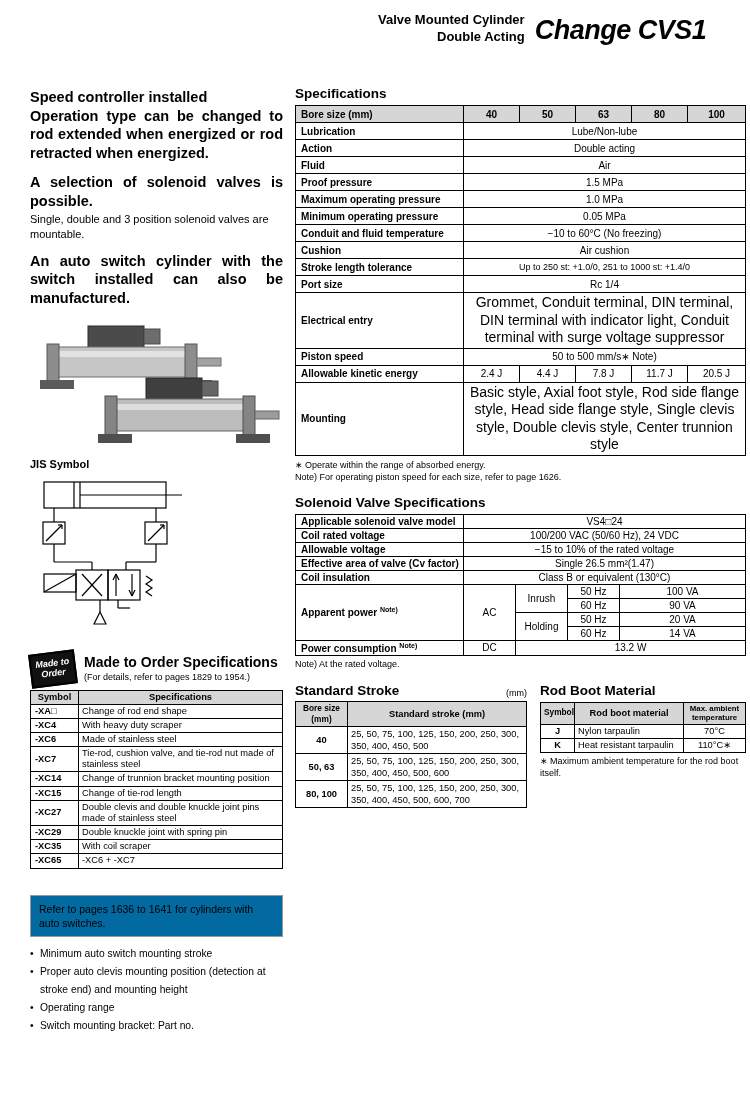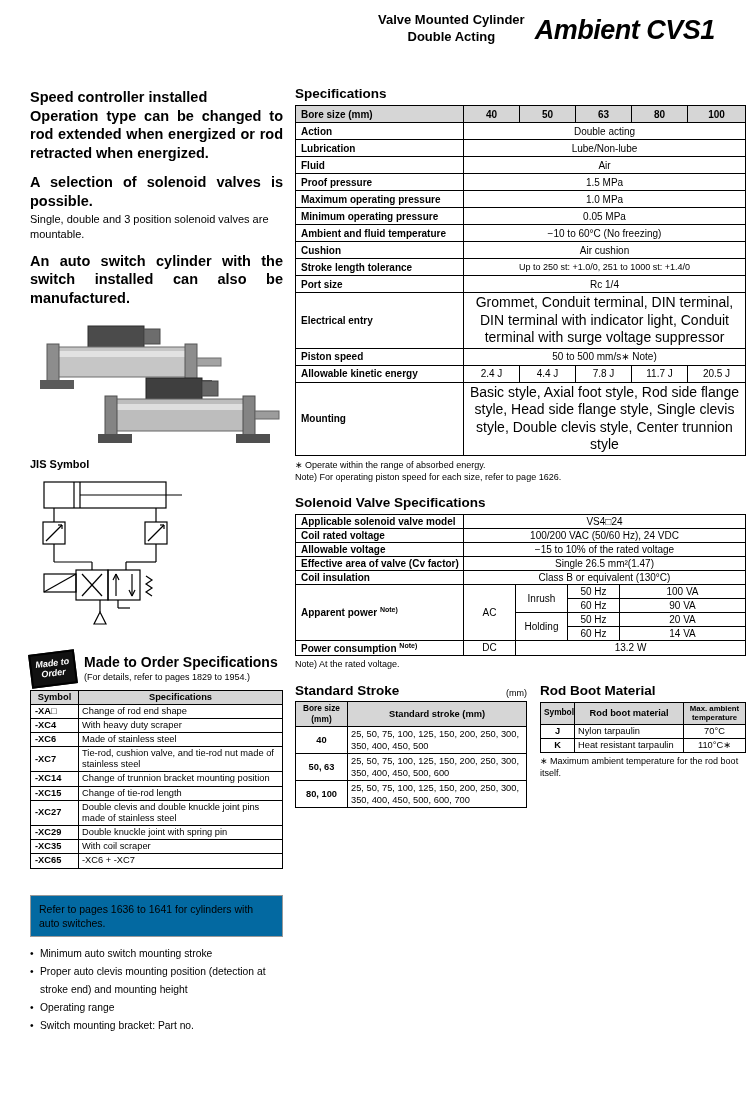--- a/index.html
+++ b/index.html
@@ -2,21 +2,21 @@
 <html><head>
 <meta charset="utf-8">
 <style>
   * { margin:0; padding:0; box-sizing:border-box; }
   html,body { background:#fff; }
   body { font-family:"Liberation Sans", sans-serif; color:#000; }
   .page { position:relative; width:750px; height:1095px; background:#fff; overflow:hidden; }
 
   
   .doc-header { position:absolute; top:12px; left:378px; width:366px; display:flex; align-items:flex-end; gap:10px; }
-  .doc-header .titles { text-align:center; font-weight:bold; font-size:13px; line-height:1.3; white-space:nowrap; }
+  .doc-header .titles { text-align:right; font-weight:bold; font-size:13px; line-height:1.3; white-space:nowrap; }
   .doc-header .series { font-size:27px; font-weight:bold; font-style:italic; letter-spacing:-0.5px; white-space:nowrap; }
 
   
   .left-col  { position:absolute; left:30px;  top:88px; width:253px; }
   .right-col { position:absolute; left:295px; top:86px;  width:451px; }
 
   
   .lead   { font-size:14.5px; font-weight:bold; text-align:justify; line-height:1.28; }
   .lead.mt { margin-top:11px; }
   .lead-sub { font-size:11px; line-height:1.3; margin-top:2px; text-align:left; }
@@ -74,21 +74,21 @@
 </head>
 <body>
 
 <div class="page">
 
   <div class="doc-header">
     <div class="titles">
       <div>Valve Mounted Cylinder</div>
       <div>Double Acting</div>
     </div>
-    <div class="series">Ambient CVS1</div>
+    <div class="series">Change CVS1</div>
   </div>
 
   <div class="left-col">
 
     <div class="lead">Speed controller installed</div>
     <div class="lead">Operation type can be changed to rod extended when energized or rod retracted when energized.</div>
 
     <div class="lead mt">A selection of solenoid valves is possible.</div>
     <div class="lead-sub">Single, double and 3 position solenoid valves are mountable.</div>
 
@@ -262,45 +262,45 @@
       <tbody>
           <tr class="gray">
         <td class="lbl">Bore size (mm)</td>
         <td class="center" style="font-weight:bold">40</td>
         <td class="center" style="font-weight:bold">50</td>
         <td class="center" style="font-weight:bold">63</td>
         <td class="center" style="font-weight:bold">80</td>
         <td class="center" style="font-weight:bold">100</td>
       </tr>
       <tr>
+            <td class="lbl">Lubrication</td>
+            <td colspan="5" class="val">Lube/Non-lube</td>
+          </tr>
+      <tr>
             <td class="lbl">Action</td>
             <td colspan="5" class="val">Double acting</td>
           </tr>
       <tr>
-            <td class="lbl">Lubrication</td>
-            <td colspan="5" class="val">Lube/Non-lube</td>
-          </tr>
-      <tr>
             <td class="lbl">Fluid</td>
             <td colspan="5" class="val">Air</td>
           </tr>
       <tr>
             <td class="lbl">Proof pressure</td>
             <td colspan="5" class="val">1.5 MPa</td>
           </tr>
       <tr>
             <td class="lbl">Maximum operating pressure</td>
             <td colspan="5" class="val">1.0 MPa</td>
           </tr>
       <tr>
             <td class="lbl">Minimum operating pressure</td>
             <td colspan="5" class="val">0.05 MPa</td>
           </tr>
       <tr>
-            <td class="lbl">Ambient and fluid temperature</td>
+            <td class="lbl">Conduit and fluid temperature</td>
             <td colspan="5" class="val">−10 to 60°C (No freezing)</td>
           </tr>
       <tr>
             <td class="lbl">Cushion</td>
             <td colspan="5" class="val">Air cushion</td>
           </tr>
       <tr>
             <td class="lbl">Stroke length tolerance</td>
             <td colspan="5" class="val sm">Up to 250 st: +1.0/0, 251 to 1000 st: +1.4/0</td>
           </tr>

